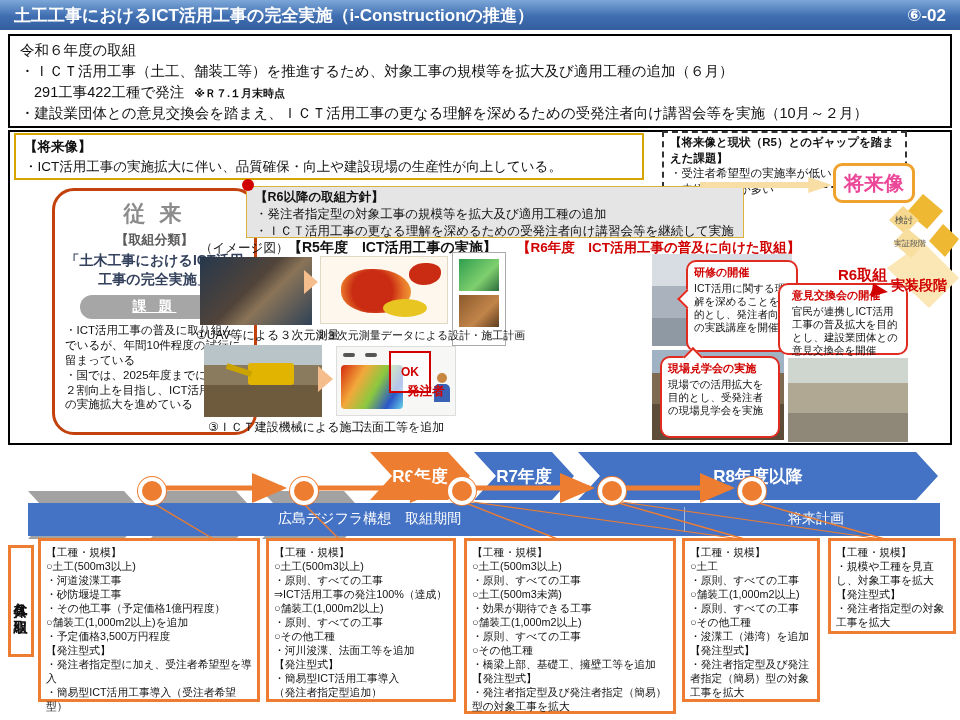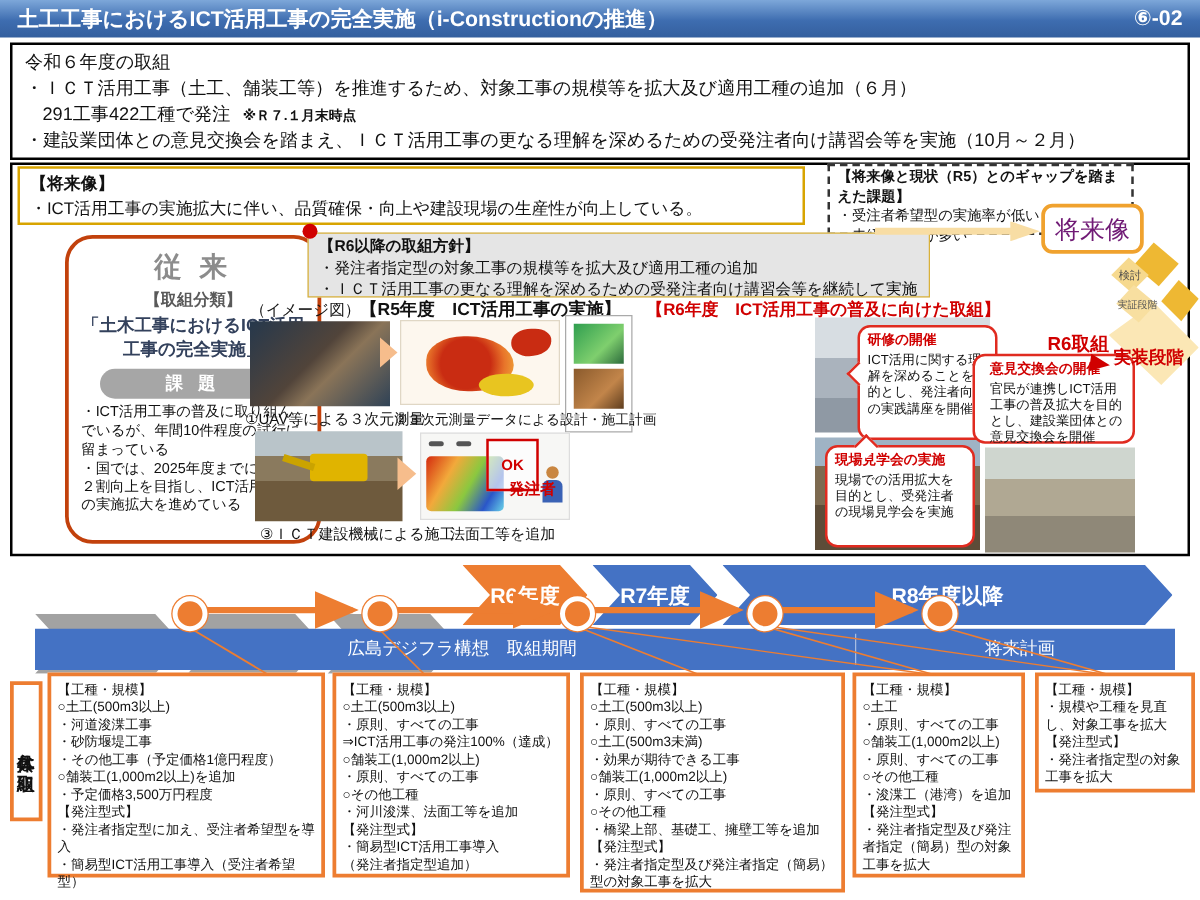--- a/index.html
+++ b/index.html
@@ -22,31 +22,31 @@
 
   
   .main-panel{left:8px;top:130px;width:944px;height:315px;border:2px solid #000;background:#fff;box-sizing:border-box;}
 
   .future-box{left:14px;top:133px;width:630px;height:47px;border:2px solid #d8a400;background:#fff;
     box-sizing:border-box;padding:2px 8px;font-size:13.5px;line-height:1.5;}
   .gap-box{left:662px;top:131px;width:245px;height:57px;border:2px dashed #333;background:#fff;
     box-sizing:border-box;padding:2px 6px;font-size:11.5px;line-height:1.35;}
   .future-badge{left:833px;top:163px;width:76px;height:34px;background:#fff;border:3px solid #f0a22e;
     border-radius:9px;display:flex;align-items:center;justify-content:center;
-    color:#701a75;font-weight:normal;font-size:20px;z-index:6;}
+    color:#ec4899;font-weight:bold;font-size:20px;z-index:6;}
   .badge-arrow{left:700px;top:177px;width:132px;height:16px;background:#f8dda4;
     clip-path:polygon(0 32%,82% 32%,82% 0,100% 50%,82% 100%,82% 68%,0 68%);z-index:5;}
 
   .legacy-box{left:16px;top:188px;width:205px;height:247px;border:3px solid #c2410c;border-radius:22px;
     background:#fff;box-sizing:border-box;padding:8px 10px;text-align:center;margin-left:36px;}
   .legacy-title{font-size:22px;font-weight:bold;color:#8c8c8c;letter-spacing:4px;}
   .legacy-cat-h{font-size:13px;font-weight:bold;color:#595959;margin-top:2px;}
   .legacy-cat{font-size:14px;font-weight:bold;color:#33415c;margin-top:2px;line-height:1.35;}
   .issue-pill{margin:6px auto 4px;width:150px;height:24px;border-radius:13px;background:#a6a6a6;
-    color:#fff;font-weight:bold;font-size:14px;letter-spacing:4px;display:flex;align-items:center;justify-content:center;}
+    color:#fff;font-weight:bold;font-size:14px;letter-spacing:4px;display:flex;align-items:center;justify-content:center;text-decoration:underline;}
   .legacy-issues{font-size:11.5px;text-align:left;line-height:1.3;}
 
   .policy-box{left:246px;top:186px;width:498px;height:52px;border:1.5px solid #d9b13b;background:#e5e5e5;
     box-sizing:border-box;padding:2px 8px;font-size:12.5px;line-height:1.35;}
   .policy-box .h{font-weight:bold;}
   .red-dot{left:242px;top:179px;width:12px;height:12px;border-radius:50%;background:#d00000;z-index:7;}
 
   .r5-note{left:200px;top:240px;font-size:12.5px;}
   .r5-head{left:288px;top:239px;font-size:14px;font-weight:bold;}
   .r6-head{left:517px;top:239px;font-size:13.5px;font-weight:bold;color:#d00000;}

